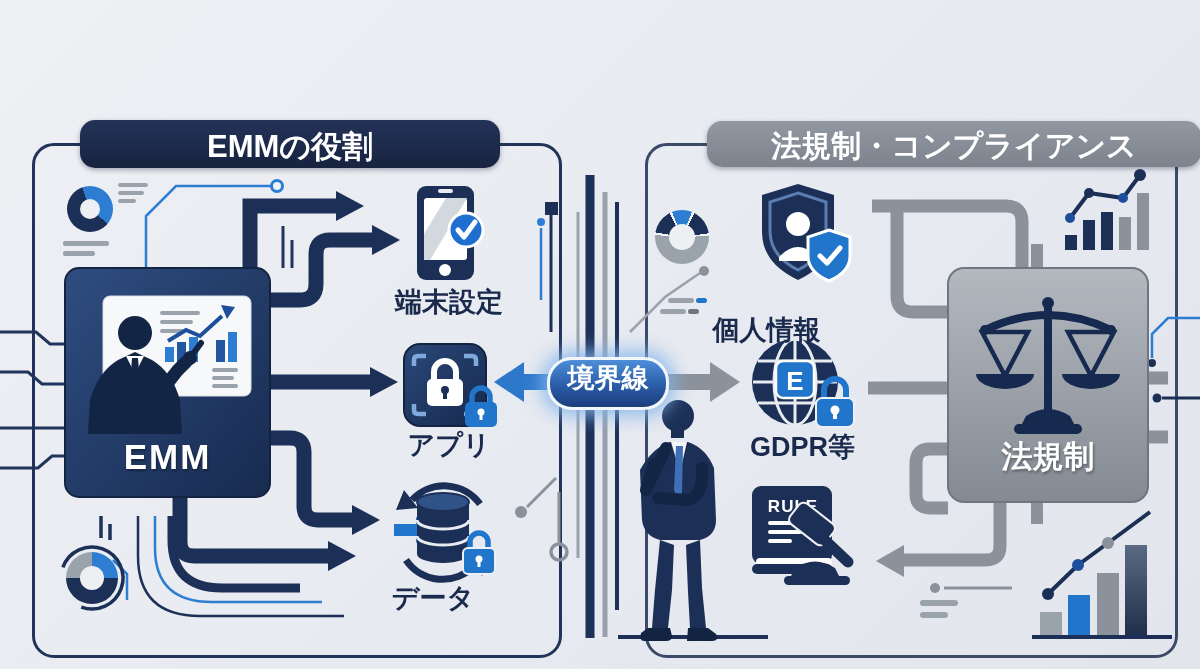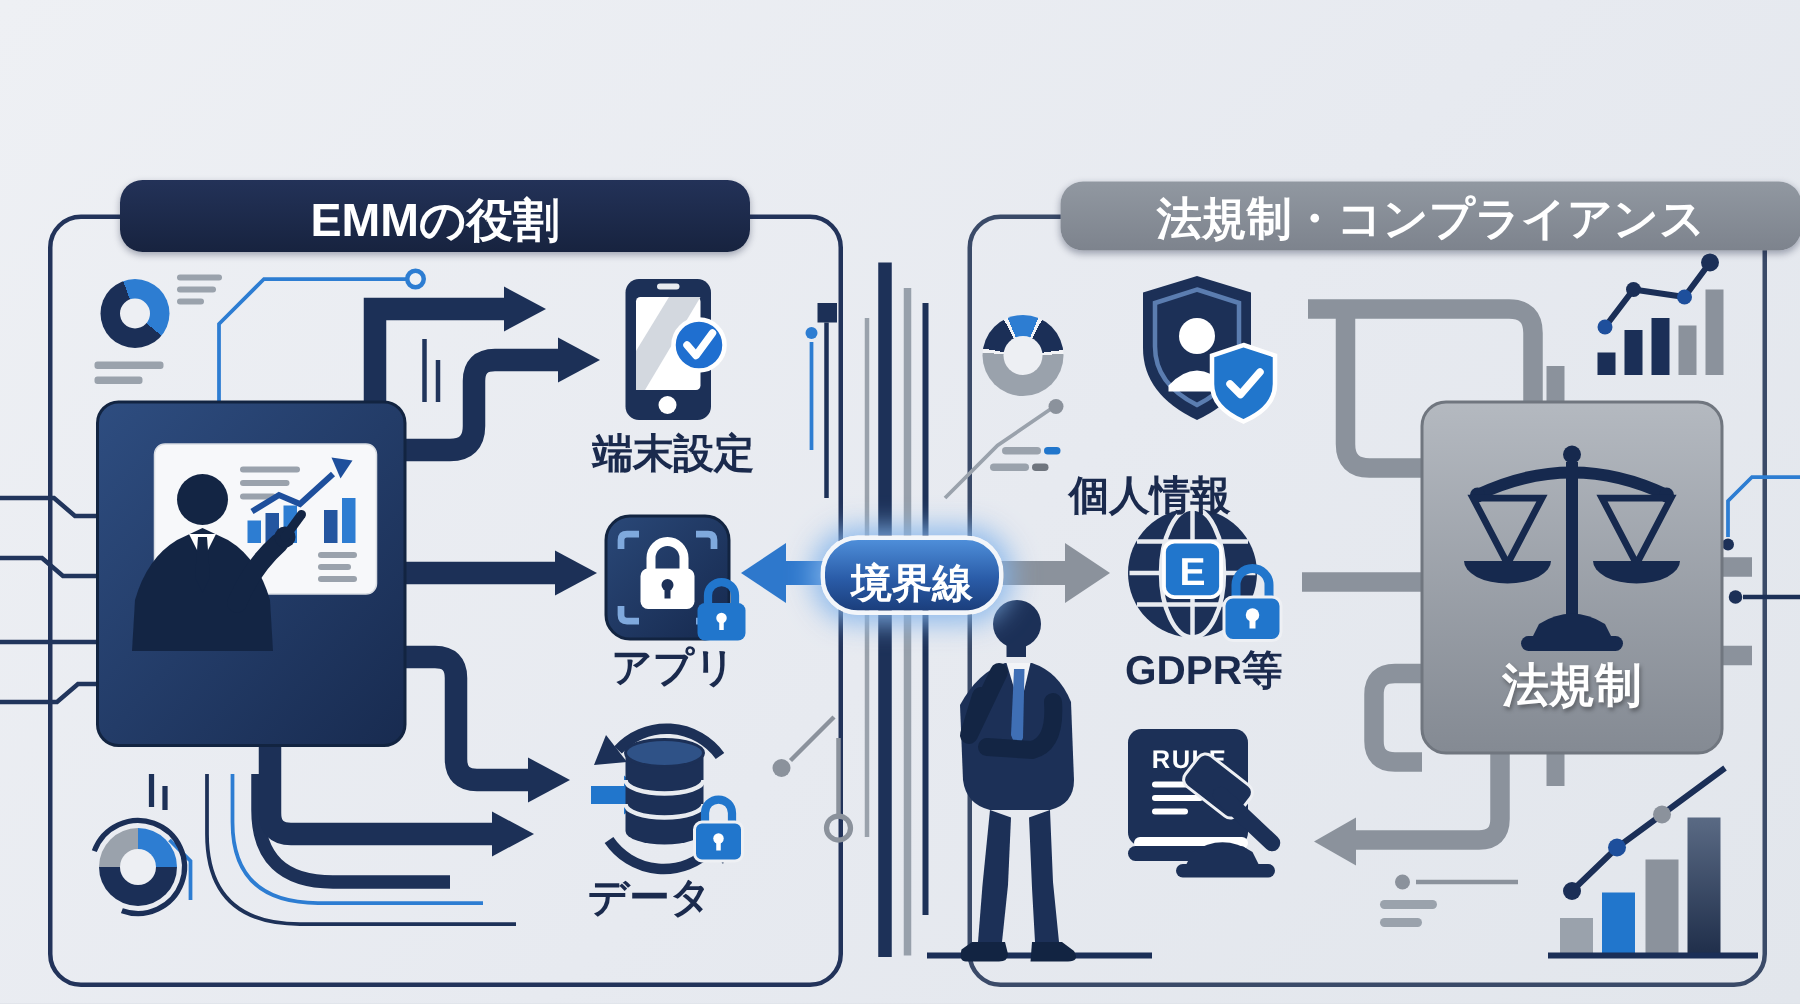--- a/index.html
+++ b/index.html
@@ -23,21 +23,21 @@
   .panel.right{left:645px;top:143px;width:527px;height:509px;border:3px solid #3a4a68;}
   .pill{
     position:absolute;display:flex;align-items:flex-end;justify-content:center;
     color:#fff;font-weight:800;border-radius:15px;
     box-shadow:0 2px 5px rgba(20,30,58,.35);
   }
   .pill-left{left:80px;top:120px;width:420px;height:48px;background:linear-gradient(180deg,#233258,#17233f);font-size:31px;}
   .pill-right{left:707px;top:121px;width:494px;height:46px;background:linear-gradient(180deg,#9198a1,#7d838d);font-size:30px;}
   .badge{
     position:absolute;left:547px;top:357px;width:116px;height:47px;
-    display:flex;align-items:flex-end;justify-content:center;
+    display:flex;align-items:flex-start;justify-content:center;
     background:linear-gradient(180deg,#4e8ed9 0%,#2a5ca8 55%,#1b3e7c 100%);
     border:3px solid #f3f6fa;border-radius:25px;
     box-shadow:0 0 18px 6px rgba(130,180,235,.85);
     color:#fff;font-size:27px;font-weight:800;z-index:6;
   }
   .itemlabel{
     position:absolute;text-align:center;color:#1a2a4d;font-weight:700;font-size:27px;
     white-space:nowrap;z-index:5;
   }
   .boxlabel{position:absolute;text-align:center;color:#ffffff;font-weight:800;z-index:5;text-shadow:1px 2px 3px rgba(0,0,0,.35);}
@@ -363,20 +363,21 @@
     <span>EMMの役割</span>
   </div>
   <div class="pill pill-right">
     <span>法規制・コンプライアンス</span>
   </div>
 
   <div class="donut d1"></div>
   <div class="donut d2"></div>
   <div class="donut d3"></div>
 
+  <div class="boxlabel emm">EMM</div>
   <div class="boxlabel law">法規制</div>
 
   <div class="itemlabel" style="left:368px;top:284px;width:162px;">端末設定</div>
   <div class="itemlabel" style="left:368px;top:427px;width:162px;">アプリ</div>
   <div class="itemlabel" style="left:352px;top:580px;width:162px;">データ</div>
   <div class="itemlabel" style="left:684px;top:284px;width:165px;margin-top:28px;">個人情報</div>
   <div class="itemlabel" style="left:720px;top:429px;width:165px;">GDPR等</div>
 
   <div class="badge">
     <span>境界線</span>

